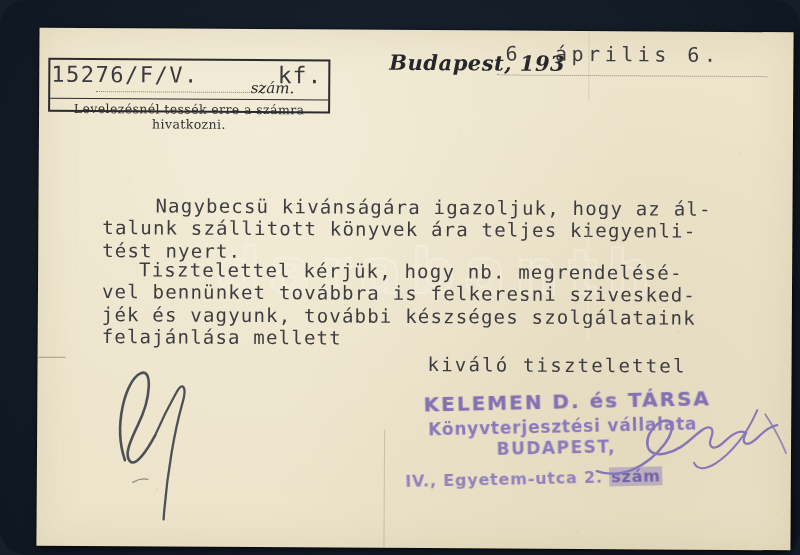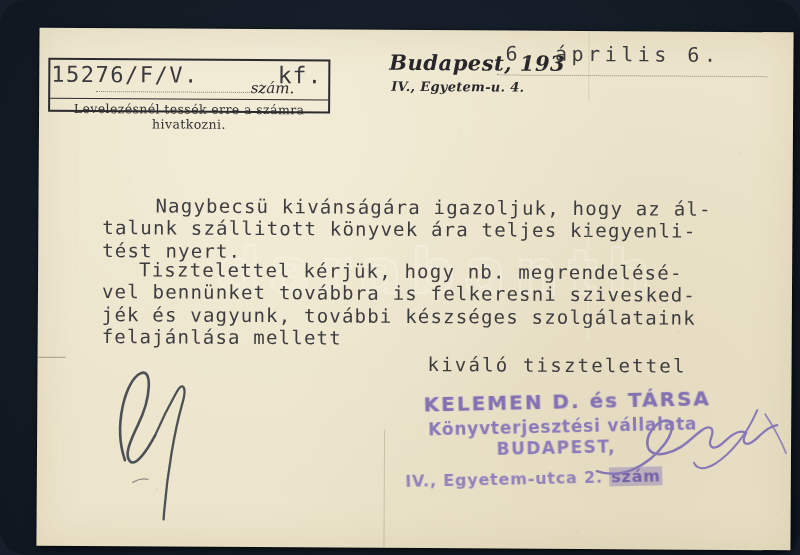--- a/index.html
+++ b/index.html
@@ -103,21 +103,20 @@
       <div class="ref-row2">
         <span class="ref-dots"></span>
         <span class="ref-field">szám.</span>
       </div>
       <div class="ref-note">Levelezésnél tessék erre a számra hivatkozni.</div>
     </div>
 
     <div class="city-prefix serif">Budapest, 193</div>
     <div class="typed-date mono">6. április 6.</div>
     <div class="date-dots"></div>
-    <div class="sender-address serif">IV., Egyetem-u. 4.</div>
 
     <div class="watermark">darabanth</div>
 
     <div class="par1 tw mono">
       <div class="line">Nagybecsü kivánságára igazoljuk, hogy az ál-</div>
       <div class="line">talunk szállitott könyvek ára teljes kiegyenli-</div>
       <div class="line">tést nyert.</div>
     </div>
     <div class="par2 tw mono">
       <div class="line">Tisztelettel kérjük, hogy nb. megrendelésé-</div>

